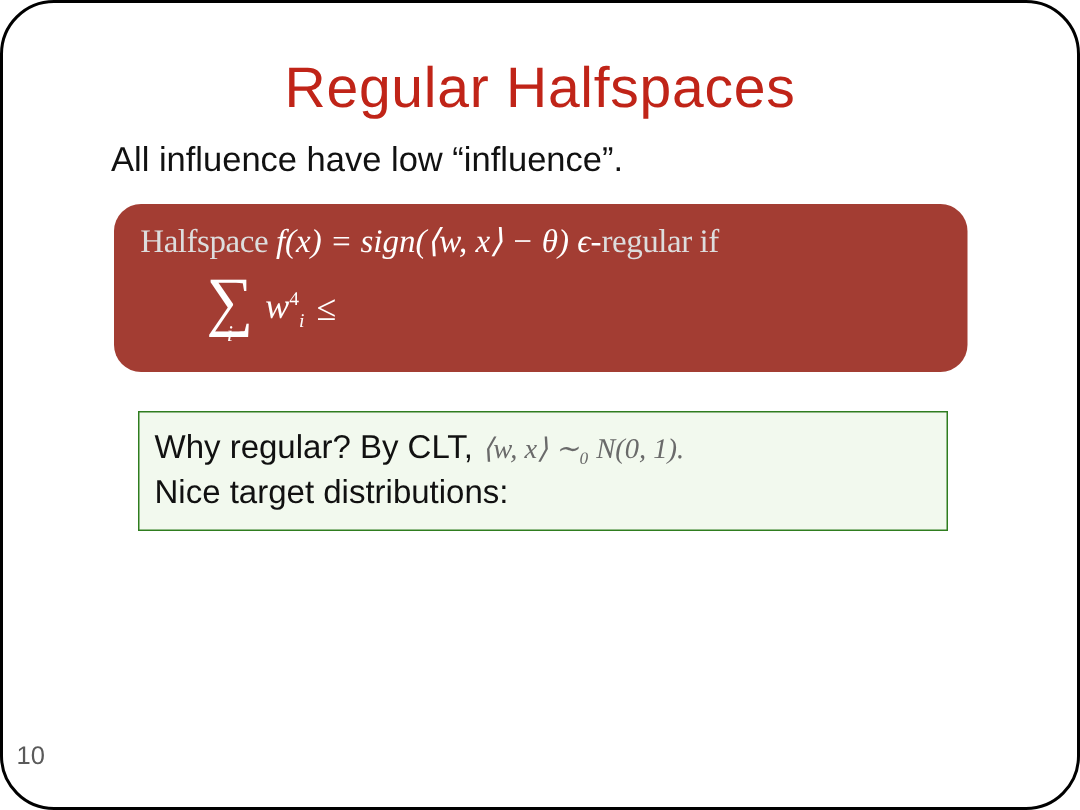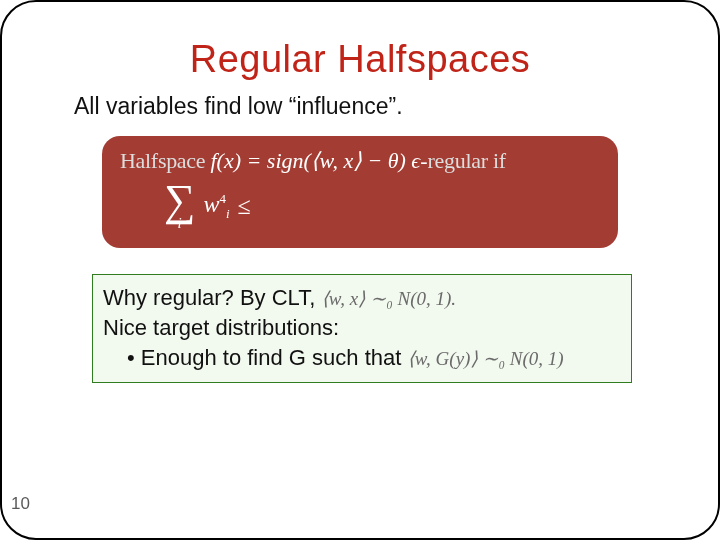--- a/index.html
+++ b/index.html
@@ -22,21 +22,21 @@
     letter-spacing: 0.5px;
   }
   .subtitle {
     font-size: 23px;
     color: #111;
     margin: 12px 0 0 72px;
     font-weight: 400;
   }
   .defbox {
     margin: 16px auto 16px auto;
-    width: 516px;
+    width: 569px;
     background: #a33d33;
     border-radius: 18px;
     padding: 12px 18px 18px 18px;
     color: #fff;
   }
   .defline1 {
     font-family: Georgia, "Times New Roman", serif;
     font-size: 22px;
     white-space: nowrap;
   }
@@ -81,21 +81,21 @@
     font-size: 17px;
     color: #5a5a5a;
     font-family: Arial, sans-serif;
   }
 </style>
 </head>
 <body>
 
 <div class="slide">
   <div class="title">Regular Halfspaces</div>
-  <div class="subtitle">All variables find low “influence”.</div>
+  <div class="subtitle">All influence have low “influence”.</div>
 
   <div class="defbox">
     <div class="defline1">
       <span class="txt">Halfspace </span><span class="math">f(x) = sign(⟨w, x⟩ − θ)</span><span class="math"> ϵ-</span><span class="txt">regular if</span>
     </div>
     <div class="deffrac">
       <span class="sum">
         <span class="sig">∑</span>
         <span class="sub">i</span>
       </span>
@@ -104,19 +104,16 @@
       </span>
       <span>≤</span>
     </div>
   </div>
 
   <div class="greenbox">
     <div>
       <span>Why regular? By CLT, </span><span class="math2">⟨w, x⟩ ∼₀ N(0, 1).</span>
     </div>
     <div>Nice target distributions:</div>
-    <div class="bullet-row">
-      <span>• Enough to find G such that </span><span class="math2">⟨w, G(y)⟩ ∼₀ N(0, 1)</span>
-    </div>
   </div>
 
   <div class="page-num">10</div>
 </div>
 
 </body></html>

